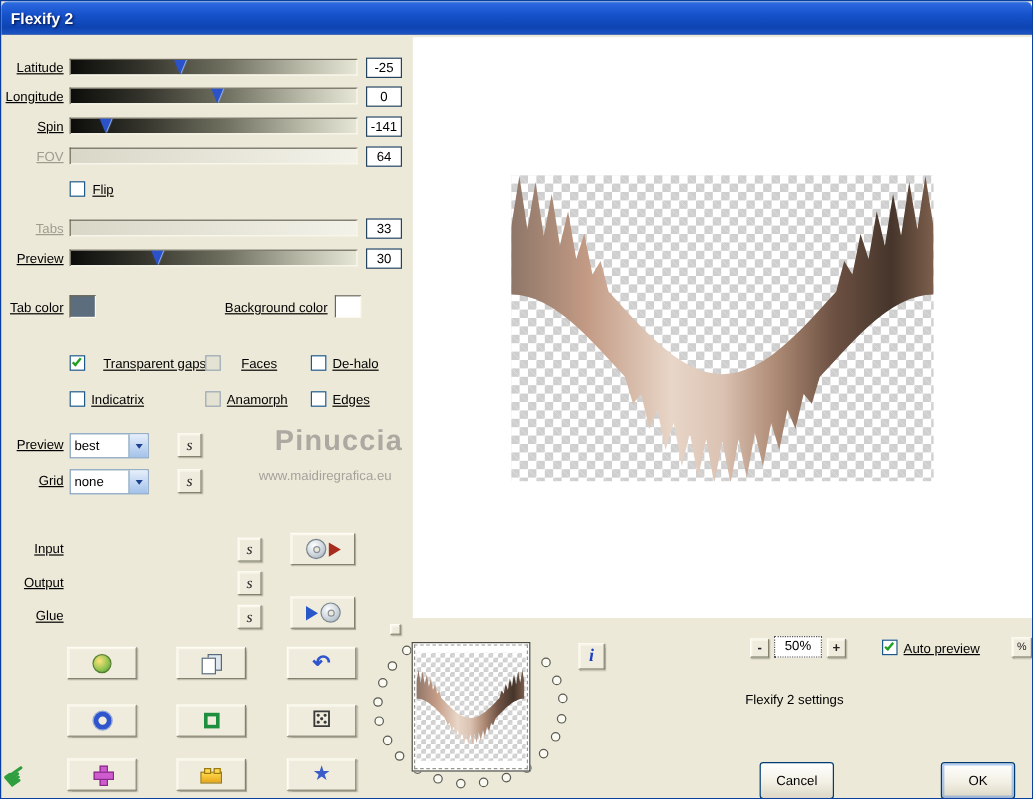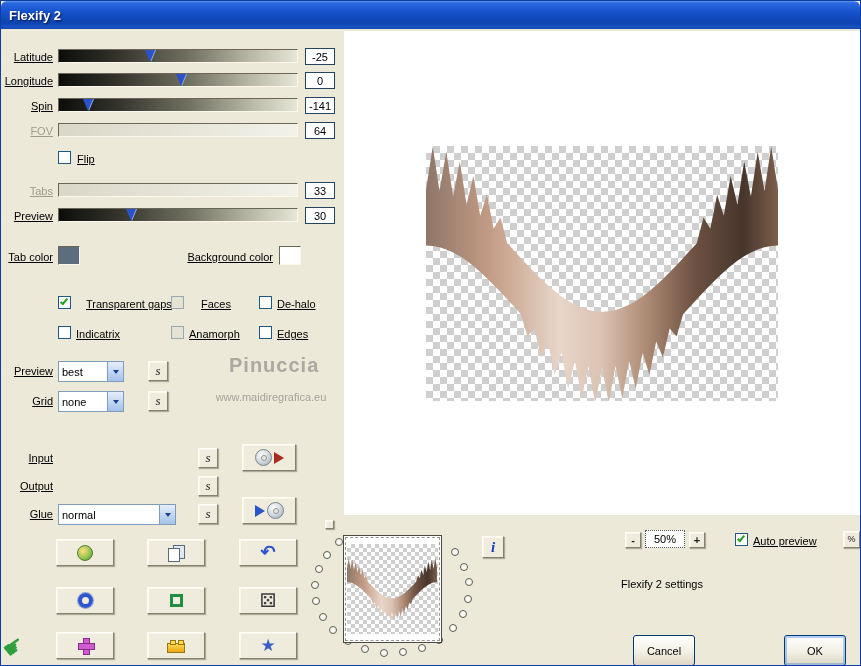--- a/index.html
+++ b/index.html
@@ -129,21 +129,21 @@
   .zoombox { position:absolute; width:40px; height:18px; background:#fff;
     border:1px dotted #555; font-family:"Liberation Sans",sans-serif; font-size:11px; text-align:center; padding:0; }
   .status { position:absolute; left:581px; top:577px; width:160px; text-align:center;
     font-size:11px; color:#000; }
   .xpbtn { position:absolute; width:62px; height:31px; border:1px solid #003c74; border-radius:3px;
     background:linear-gradient(#ffffff,#f2f0e4 55%,#dcd7c6); font-size:11px; color:#000;
     display:flex; align-items:center; justify-content:center; cursor:default; }
   .xpbtn.default { box-shadow:inset 0 0 0 2px rgba(88,144,226,.45); }
 
   
-  .wm-name { position:absolute; left:228px; top:353px; font-size:20px; font-weight:bold;
+  .wm-name { position:absolute; left:228px; top:353px; font-size:24px; font-weight:bold;
     color:rgba(105,105,105,.5); letter-spacing:1px; z-index:1; }
   .wm-site { position:absolute; left:200px; top:390px; width:140px; text-align:center;
     font-size:11px; color:rgba(115,115,115,.6); z-index:1; }
 </style>
 </head>
 <body>
 
 <div class="page">
 
   <div class="titlebar">
@@ -250,26 +250,20 @@
   <div class="raised sbtn" style="left:197px;top:447px">s</div>
   <div class="raised cdbtn" style="left:241px;top:443px">
     <span class="ic-cd"></span>
     <span class="ic-play red"></span>
   </div>
 
   <span class="lbl right" style="left:0;top:479px">Output</span>
   <div class="raised sbtn" style="left:197px;top:475px">s</div>
 
   <span class="lbl right" style="left:0;top:507px">Glue</span>
-  <div class="combo" style="left:57px;top:503px;width:118px">
-    <span class="cval">normal</span>
-    <span class="cbtn">
-        <span class="carrow"></span>
-      </span>
-  </div>
   <div class="raised sbtn" style="left:197px;top:503px">s</div>
   <div class="raised cdbtn" style="left:241px;top:496px">
     <span class="ic-play blue"></span>
     <span class="ic-cd"></span>
   </div>
 
   <div class="raised iconbtn" style="left:55px;top:538px">
       <span class="ic-sun"></span>
     </div>
   <div class="raised iconbtn" style="left:146px;top:538px">

